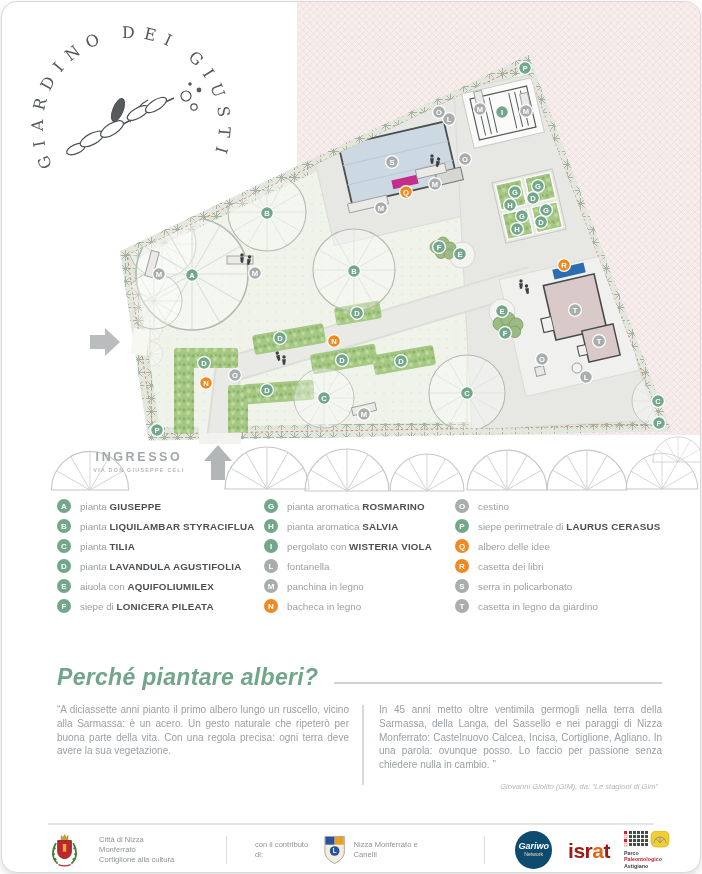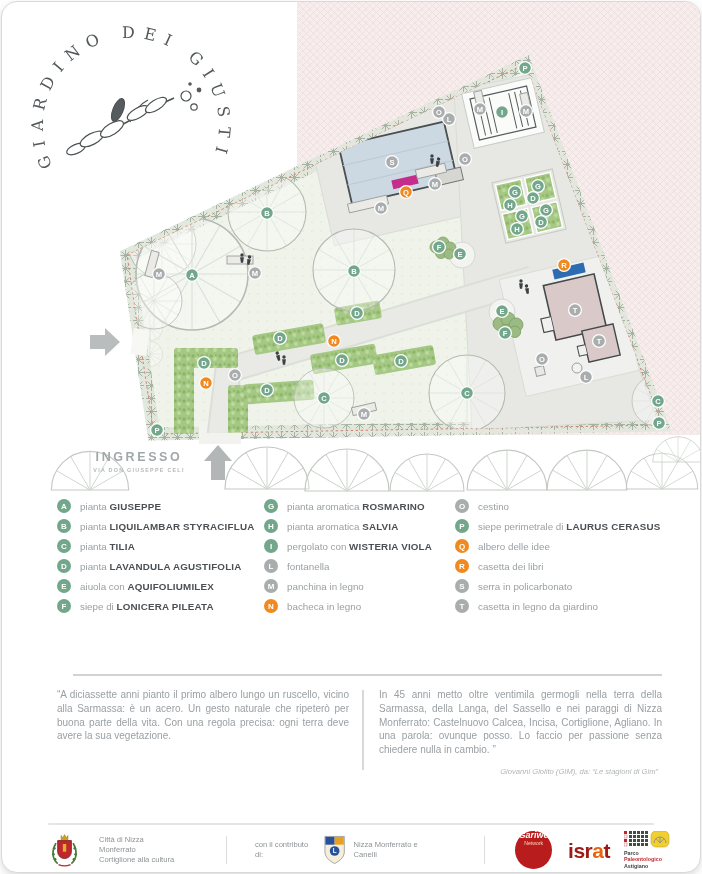--- a/index.html
+++ b/index.html
@@ -35,22 +35,22 @@
   .qcol-left{width:292px;}
   .qdivider{width:2px;background:#d6d9da;margin:2px 15px 6px 13px;}
   .qcol-right{flex:1;}
   .q{font-size:10px;color:#9aa0a4;line-height:1.38;text-align:justify;margin:0;}
   .attr{font-style:italic;font-size:7.6px;color:#b2b6b8;text-align:right;margin-top:10px;padding-right:4px;}
   
   .footer-rule{position:absolute;left:46px;right:46px;top:821px;height:2px;background:#e3e5e6;border-radius:1px;}
   .footer-row{position:absolute;left:48px;right:30px;top:827px;height:42px;display:flex;align-items:center;}
   .ftext{font-size:7.6px;color:#8e9395;line-height:1.35;}
   .fdivider{width:1px;height:28px;background:#dadcde;}
-  .gariwo{width:38px;height:38px;border-radius:50%;background:#b91c1c;display:flex;flex-direction:column;
-          align-items:center;justify-content:flex-start;line-height:1;}
+  .gariwo{width:38px;height:38px;border-radius:50%;background:#0c4a6e;display:flex;flex-direction:column;
+          align-items:center;justify-content:center;line-height:1;}
   .gariwo .g1{color:#fff;font-weight:700;font-style:italic;font-size:9px;}
   .gariwo .g2{color:#fbd9bd;font-size:5.2px;margin-top:1px;}
   .israt{font-weight:800;font-size:21px;letter-spacing:-.5px;line-height:1;}
   .israt .i1,.israt .i3{color:#9c1b16;}
   .israt .i2{color:#e8650f;}
   .parco{display:flex;flex-direction:column;align-items:flex-start;}
   .parco-text{font-size:5.3px;line-height:1.25;margin-top:2px;font-weight:700;}
   .parco-text .p1,.parco-text .p3{color:#3b3f41;display:block;}
   .parco-text .p2{color:#c0272d;display:block;}
 </style>
@@ -526,20 +526,21 @@
         </div>
         <div class="legend-row">
           <span class="badge gray">T</span>
           <span class="ltext">casetta in legno da giardino </span>
         </div>
       </div>
   </div>
 
   <div class="quote">
     <div class="quote-titlerow">
+      <h2 class="quote-title">Perché piantare alberi?</h2>
       <div class="title-rule"></div>
     </div>
     <div class="quote-cols">
       <div class="qcol-left">
         <p class="q">“A diciassette anni pianto il primo albero lungo un ruscello, vicino alla Sarmassa: è un acero. Un gesto naturale che ripeterò per buona parte della vita. Con una regola precisa: ogni terra deve avere la sua vegetazione.</p>
       </div>
       <div class="qdivider"></div>
       <div class="qcol-right">
         <p class="q">In 45 anni metto oltre ventimila germogli nella terra della Sarmassa, della Langa, del Sassello e nei paraggi di Nizza Monferrato: Castelnuovo Calcea, Incisa, Cortiglione, Agliano. In una parola: ovunque posso. Lo faccio per passione senza chiedere nulla in cambio. ”</p>
         <div class="attr">Giovanni Giolito (GIM), da: “Le stagioni di Gim”</div>

